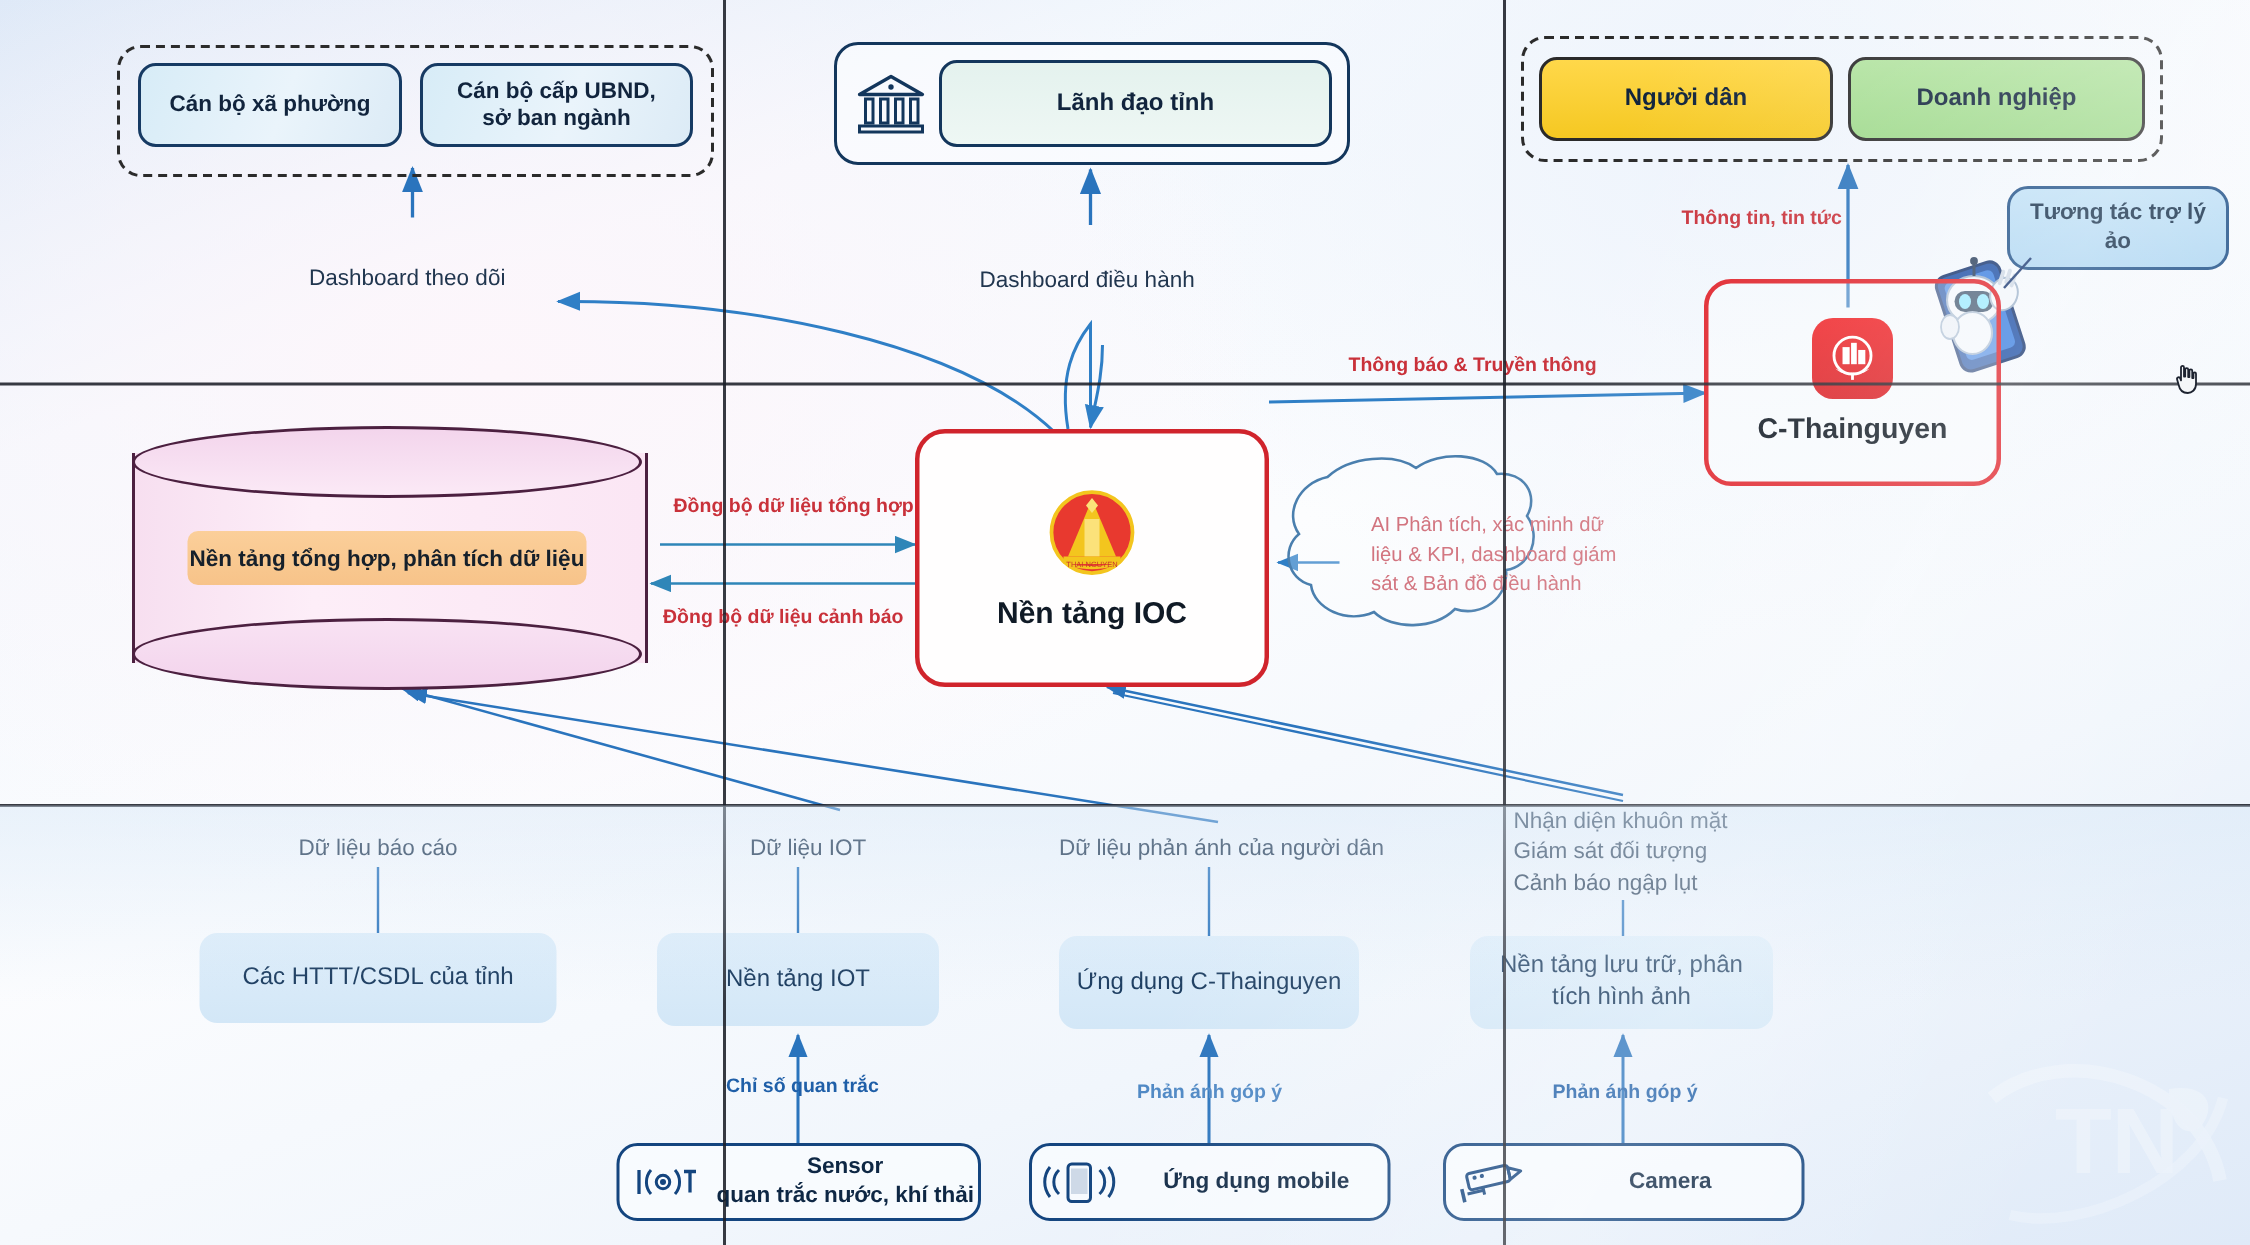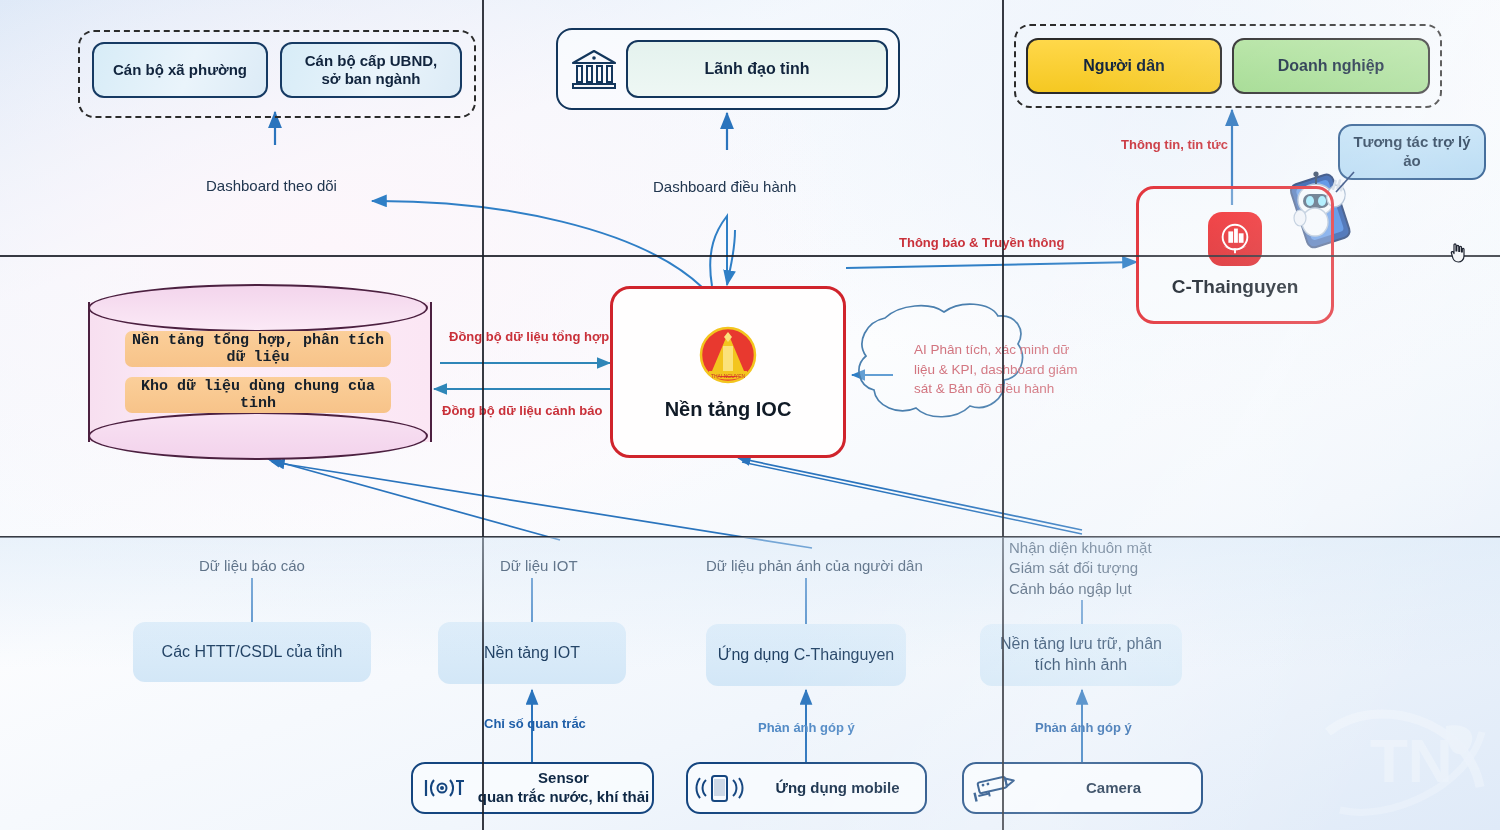--- a/index.html
+++ b/index.html
@@ -244,30 +244,27 @@
         <text x="33" y="54" font-size="5" fill="#c8342c" text-anchor="middle" font-family="'Liberation Sans',sans-serif">THAI NGUYEN</text>
       </svg>
     </div>
     <div class="ioc-title">Nền tảng IOC</div>
   </div>
 
   <div class="lbl-pink" style="left:914px;top:340px;width:176px;">AI Phân tích, xác minh dữ
 liệu &amp; KPI, dashboard giám
 sát &amp; Bản đồ điều hành</div>
 
-  <div class="cyl" style="left:88px;top:284px;width:340px;height:176px;font-family:Liberation Mono, monospace;">
+  <div class="cyl" style="left:88px;top:284px;width:340px;height:176px;">
     <div class="cyl-body"></div>
     <div class="cyl-bot"></div>
     <div class="cyl-top"></div>
     <div class="cyl-inner">
       <div class="cyl-bar">
         <span>Nền tảng tổng hợp, phân tích dữ liệu</span>
-      </div>
-      <div class="cyl-bar">
-        <span>Kho dữ liệu dùng chung của tỉnh</span>
       </div>
     </div>
   </div>
 
   <div class="lbl-red" style="left:449px;top:328px;">Đồng bộ dữ liệu tổng hợp</div>
   <div class="lbl-red" style="left:442px;top:402px;">Đồng bộ dữ liệu cảnh báo</div>
 
   <div class="lbl" style="left:199px;top:556px;">Dữ liệu báo cáo</div>
   <div class="lbl" style="left:500px;top:556px;">Dữ liệu IOT</div>
   <div class="lbl" style="left:706px;top:556px;">Dữ liệu phản ánh của người dân</div>

